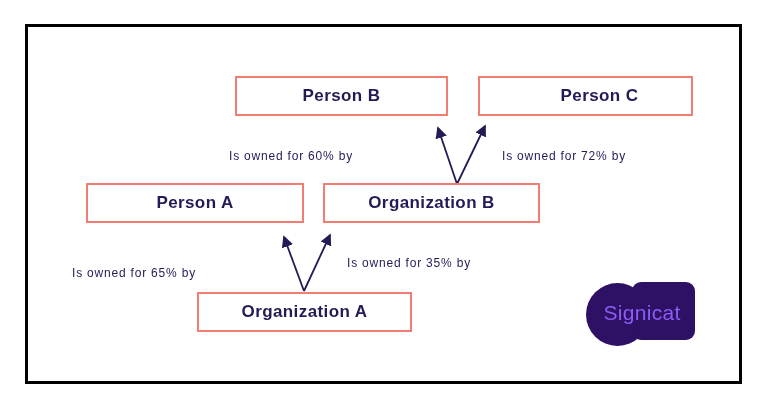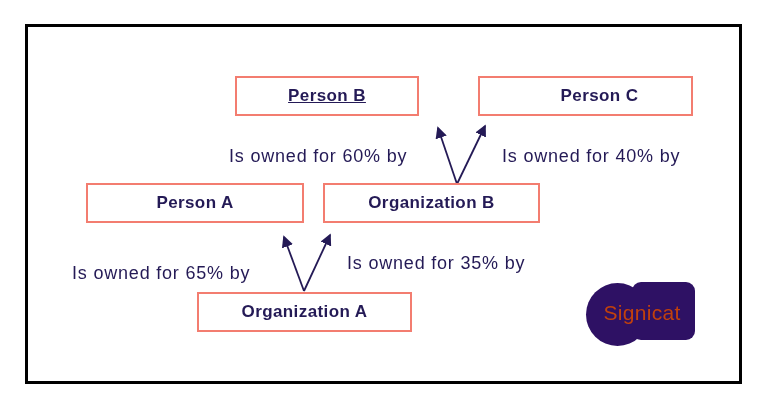--- a/index.html
+++ b/index.html
@@ -26,29 +26,29 @@
   .node{
     position:absolute;
     height:40px;
     display:flex;align-items:center;justify-content:center;
     border:2px solid var(--salmon);
     background:var(--bg);
     color:var(--navy);
     font-size:17px;font-weight:700;letter-spacing:.4px;
     white-space:nowrap;
   }
-  #node-person-b{left:235px;top:76px;width:184px;text-decoration:underline;}
+  #node-person-b{left:235px;top:76px;width:213px;}
   #node-person-c{left:478px;top:76px;width:215px;padding-left:28px;}
   #node-person-a{left:86px;top:183px;width:218px;}
   #node-org-b{left:323px;top:183px;width:217px;}
   #node-org-a{left:197px;top:292px;width:215px;text-align:right;}
   .edge-label{
     position:absolute;
     color:var(--navy);
-    font-size:18px;font-weight:500;letter-spacing:.8px;
+    font-size:12px;font-weight:500;letter-spacing:.8px;
     white-space:nowrap;line-height:21px;
   }
   #edge-label-60{left:229px;top:146px;}
   #edge-label-40{left:502px;top:146px;}
   #edge-label-65{left:72px;top:263px;}
   #edge-label-35{left:347px;top:253px;}
   .arrows{position:absolute;left:0;top:0;width:768px;height:418px;pointer-events:none;}
   .logo{
     position:absolute;left:586px;top:282px;width:110px;height:65px;
   }
@@ -56,21 +56,21 @@
     position:absolute;left:0;top:1px;width:63px;height:63px;
     border-radius:50%;background:var(--purple);
   }
   .logo-square{
     position:absolute;left:46px;top:0;width:63px;height:58px;
     border-radius:9px;background:var(--purple);
   }
   .logo-text{
     position:absolute;left:6px;top:18px;width:100px;
     text-align:center;
-    color:#c2410c;font-size:21px;font-weight:500;letter-spacing:.3px;
+    color:#8b5cf6;font-size:21px;font-weight:500;letter-spacing:.3px;
     line-height:26px;
   }
 </style>
 </head>
 <body>
 
 <div class="canvas">
   <div class="frame"></div>
 
   <svg class="arrows" width="768" height="418" viewBox="0 0 768 418" xmlns="http://www.w3.org/2000/svg">
@@ -85,21 +85,21 @@
     <line x1="304" y1="291" x2="330" y2="235" stroke="#241a56" stroke-width="1.8" marker-end="url(#ah)"></line>
   </svg>
 
   <div class="node" id="node-person-b">Person B</div>
   <div class="node" id="node-person-c">Person C</div>
   <div class="node" id="node-person-a">Person A</div>
   <div class="node" id="node-org-b">Organization B</div>
   <div class="node" id="node-org-a">Organization A</div>
 
   <div class="edge-label" id="edge-label-60">Is owned for 60% by</div>
-  <div class="edge-label" id="edge-label-40">Is owned for 40% by</div>
+  <div class="edge-label" id="edge-label-40">Is owned for 72% by</div>
   <div class="edge-label" id="edge-label-65">Is owned for 65% by</div>
   <div class="edge-label" id="edge-label-35">Is owned for 35% by</div>
 
   <div class="logo">
     <div class="logo-circle"></div>
     <div class="logo-square"></div>
     <div class="logo-text">Signicat</div>
   </div>
 </div>
 

